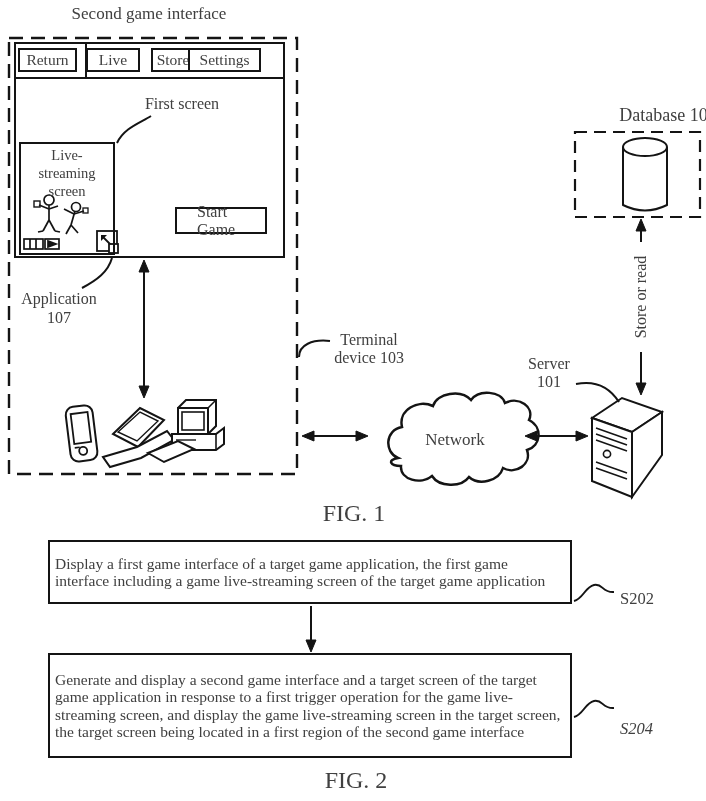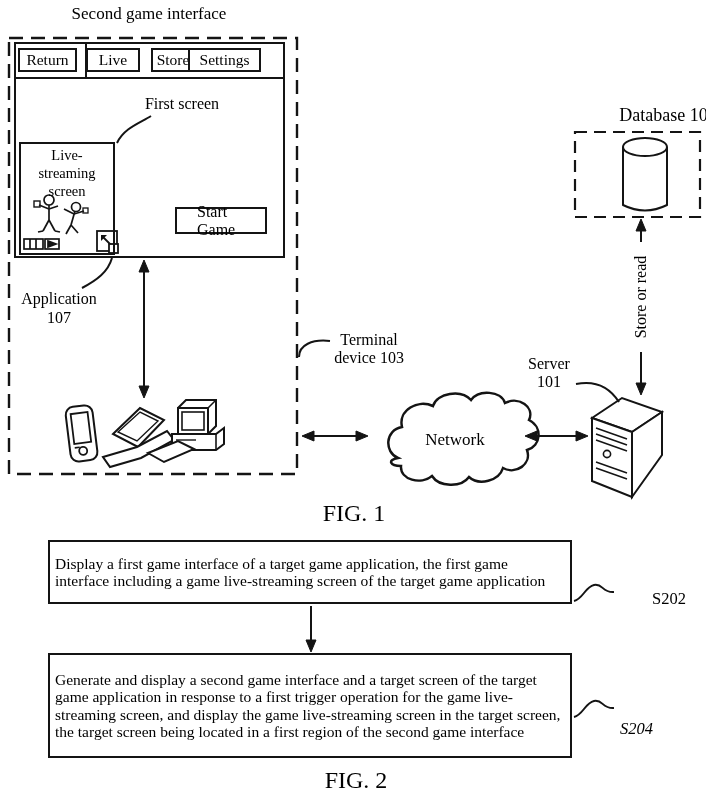--- a/index.html
+++ b/index.html
@@ -1,17 +1,17 @@
 <!DOCTYPE html>
 <html><head>
 <meta charset="utf-8">
 <style>
   html,body{margin:0;padding:0;background:#ffffff;}
   .page{position:relative;width:706px;height:801px;background:#ffffff;
-        font-family:"Liberation Serif","DejaVu Serif",serif;color:#000000;overflow:hidden;}
+        font-family:"Liberation Serif","DejaVu Serif",serif;color:#404040;overflow:hidden;}
   .t{position:absolute;text-align:center;line-height:1.12;}
   svg.overlay{position:absolute;left:0;top:0;width:706px;height:801px;}
   .window{position:absolute;left:14px;top:42px;width:271px;height:216px;
           border:2.5px solid #141414;box-sizing:border-box;background:transparent;}
   .toolbar{position:absolute;left:0;top:0;width:100%;height:35px;
            border-bottom:2px solid #141414;box-sizing:border-box;}
   .tb-btn{position:absolute;top:4px;height:24px;border:2px solid #141414;box-sizing:border-box;
           display:flex;align-items:center;justify-content:center;font-size:15.5px;background:#fff;}
   .tb-divider{position:absolute;left:69px;top:0;width:2px;height:33px;background:#141414;}
   .livebox{position:absolute;left:19px;top:142px;width:96px;height:113px;
@@ -199,21 +199,21 @@
 
   <div class="t" style="left:616px;top:105px;width:104px;font-size:18px;">Database 105</div>
 
   <div class="rot">Store or read</div>
 
   <div class="fig-caption" style="left:299px;top:500px;">FIG. 1</div>
 
   <div class="flowbox" style="top:540px;height:64px;">
     <div class="flowtext">Display a first game interface of a target game application, the first game interface including a game live-streaming screen of the target game application</div>
   </div>
-  <div class="step-id" style="left:620px;top:589px;margin-left:32px;">S202</div>
+  <div class="step-id" style="left:620px;top:589px;">S202</div>
 
   <div class="flowbox" style="top:653px;height:105px;">
     <div class="flowtext">Generate and display a second game interface and a target screen of the target game application in response to a first trigger operation for the game live-streaming screen, and display the game live-streaming screen in the target screen, the target screen being located in a first region of the second game interface</div>
   </div>
   <div class="step-id" style="left:620px;top:719px;font-style:italic;">S204</div>
 
   <div class="fig-caption" style="left:301px;top:767px;">FIG. 2</div>
 
 </div>
 

